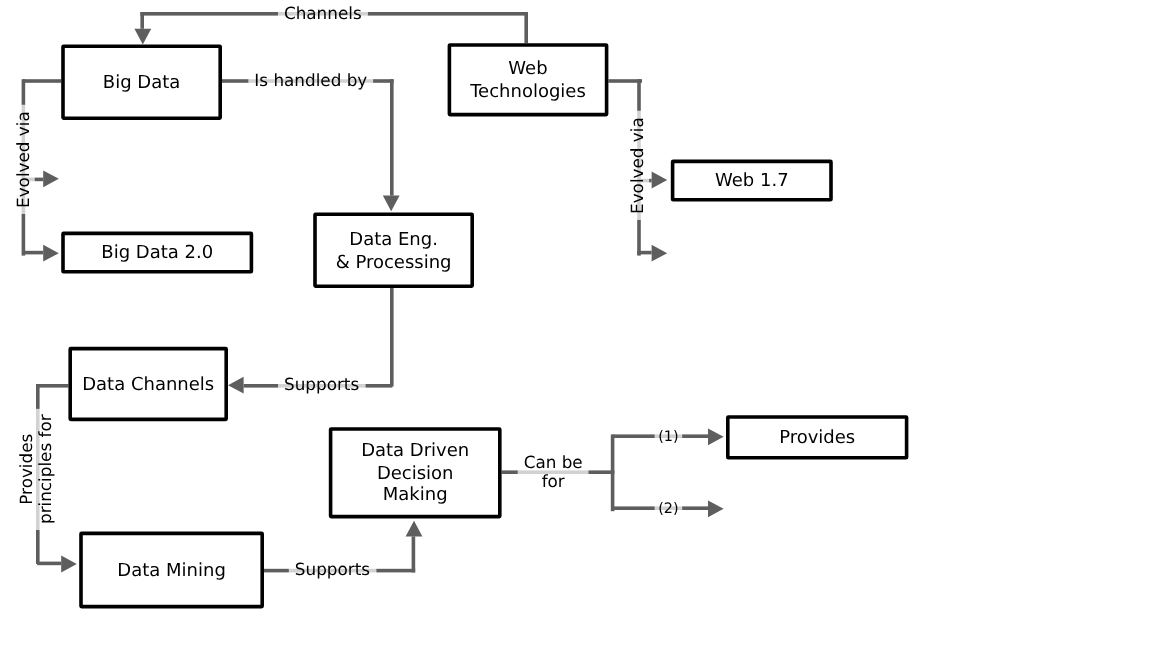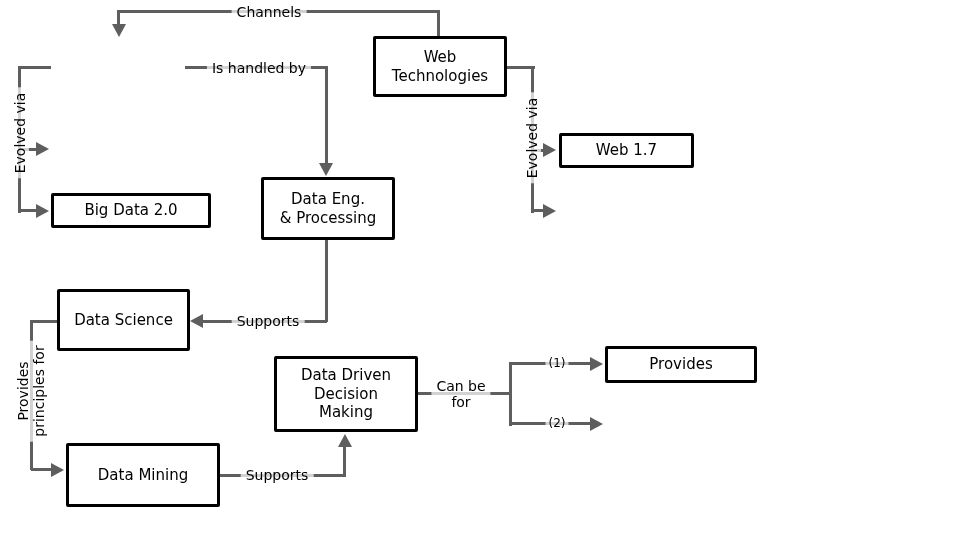--- a/index.html
+++ b/index.html
@@ -75,27 +75,28 @@
   <div class="ln" style="left:343px;top:447px;width:3px;height:30px"></div>
   <div class="ar u" style="left:338px;top:434px"></div>
 
   <div class="ln" style="left:418px;top:392px;width:94px;height:3px"></div>
   <div class="ln" style="left:509px;top:362px;width:3px;height:64px"></div>
   <div class="ln" style="left:511px;top:362px;width:79px;height:3px"></div>
   <div class="ar r" style="left:590px;top:357px"></div>
   <div class="ln" style="left:511px;top:422px;width:79px;height:3px"></div>
   <div class="ar r" style="left:590px;top:417px"></div>
 
+  <div class="node" style="left:51px;top:37px;width:134px;height:63px">Big Data</div>
   <div class="node" style="left:51px;top:193px;width:160px;height:35px">Big Data 2.0</div>
   <div class="node" style="left:373px;top:36px;width:134px;height:61px">Web
 Technologies</div>
   <div class="node" style="left:559px;top:133px;width:135px;height:35px">Web 1.7</div>
   <div class="node" style="left:261px;top:177px;width:134px;height:63px">Data Eng.
 &amp; Processing</div>
-  <div class="node" style="left:57px;top:289px;width:133px;height:62px">Data Science</div>
+  <div class="node" style="left:57px;top:289px;width:133px;height:62px">Data Channels</div>
   <div class="node" style="left:66px;top:443px;width:154px;height:64px">Data Mining</div>
   <div class="node" style="left:274px;top:356px;width:144px;height:76px">Data Driven
 Decision
 Making</div>
   <div class="node" style="left:605px;top:346px;width:152px;height:37px">Provides</div>
 
   <span class="lbl" style="left:269px;top:12px">Channels</span>
   <span class="lbl" style="left:259px;top:68px">Is handled by</span>
   <span class="lbl vert" style="left:20px;top:133px">Evolved via</span>
   <span class="lbl vert" style="left:532px;top:138px">Evolved via</span>

